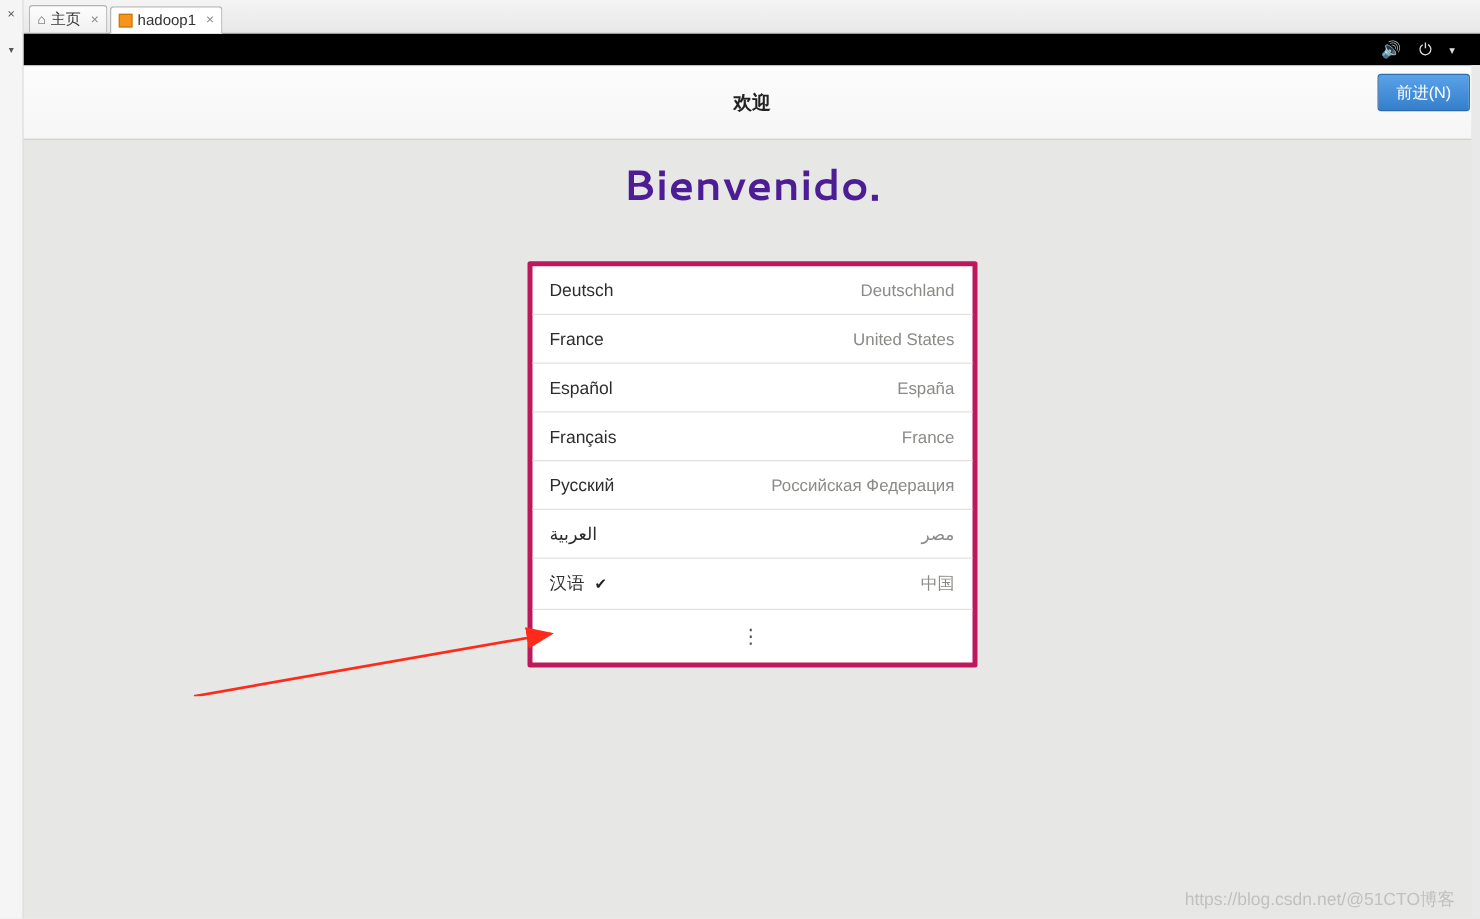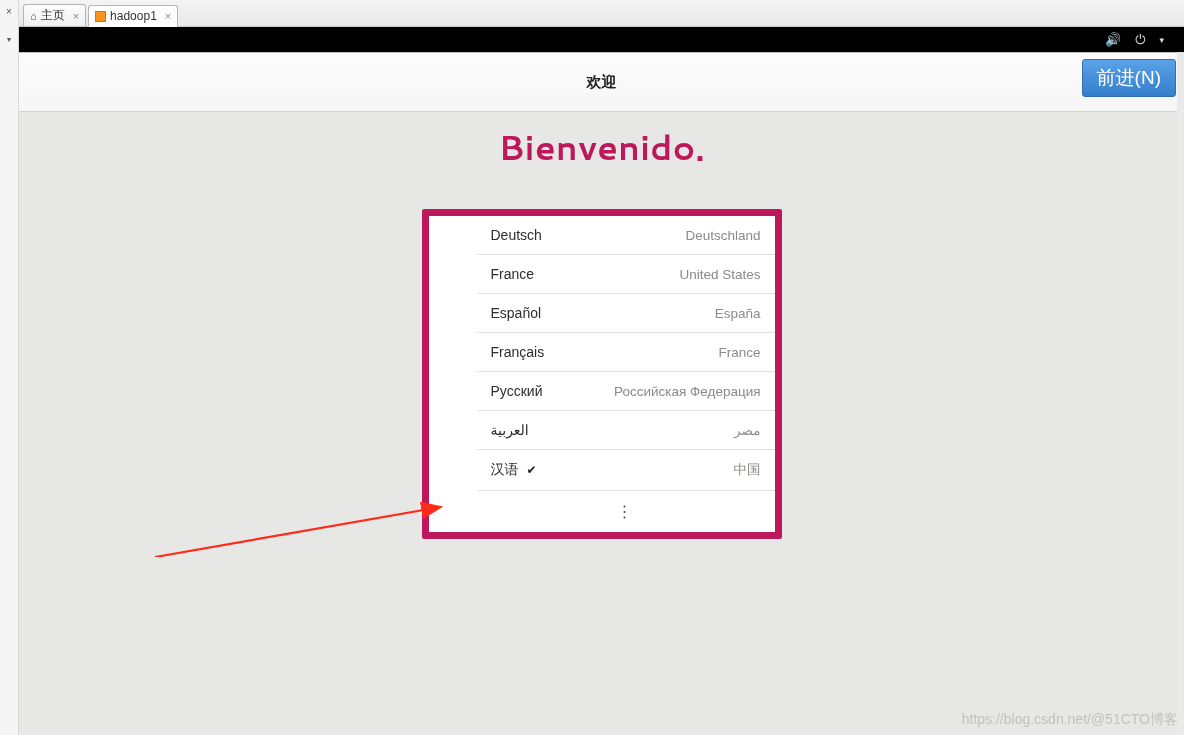--- a/index.html
+++ b/index.html
@@ -68,63 +68,62 @@
     border-bottom: 1px solid #d4d2ce;
     display: flex; align-items: center; justify-content: center;
     position: relative;
   }
   .white-header .title { font-size: 15px; font-weight: 600; color: #222; }
   .forward-btn {
     position: absolute; right: 8px; top: 6px;
     background: linear-gradient(#5aa3e8,#357ecb);
     border: 1px solid #2f6eb3;
     color: #fff;
-    font-size: 19px;
+    font-size: 13px;
     padding: 5px 14px;
     border-radius: 3px;
     cursor: pointer;
   }
 
   .content {
     position: absolute; top: 44px; left: 0; right: 0; bottom: 0;
     display: flex; flex-direction: column; align-items: center;
     overflow: auto;
   }
 
   .big-title {
     font-size: 34px;
     font-weight: 700;
-    color: #be185d;
+    color: #4c1d95;
     margin-top: 26px;
     margin-bottom: 38px;
     font-family: "Cantarell","Segoe UI",sans-serif;
   }
 
   .lang-box {
     width: 360px;
-    border: 7px solid #be185d;
+    border: 4px solid #be185d;
     border-radius: 2px;
     background: #fff;
-    padding-left: 48px;
   }
   .lang-row {
     display: flex; align-items: center; justify-content: space-between;
     padding: 11px 14px;
     border-bottom: 1px solid #e3e1dd;
     font-size: 14px;
     cursor: pointer;
   }
   .lang-row:last-child { border-bottom: none; }
   .lang-row .lang { color: #2d2d2d; display:flex; align-items:center; gap:8px; }
   .lang-row .region { color: #8a8a87; font-size: 13.5px; }
   .check { font-size: 12px; color: #222; }
   .more-row { justify-content: center; color:#555; font-size:16px; letter-spacing:2px; }
 
   .watermark {
-    position:absolute; right:6px; bottom:6px;
+    position:absolute; right:20px; bottom:6px;
     color: rgba(120,120,120,0.35);
     font-size: 14px;
     pointer-events:none;
   }
 
   .arrow-svg {
     position: absolute;
     left: 136px;
     top: 404px;
     width: 300px;

